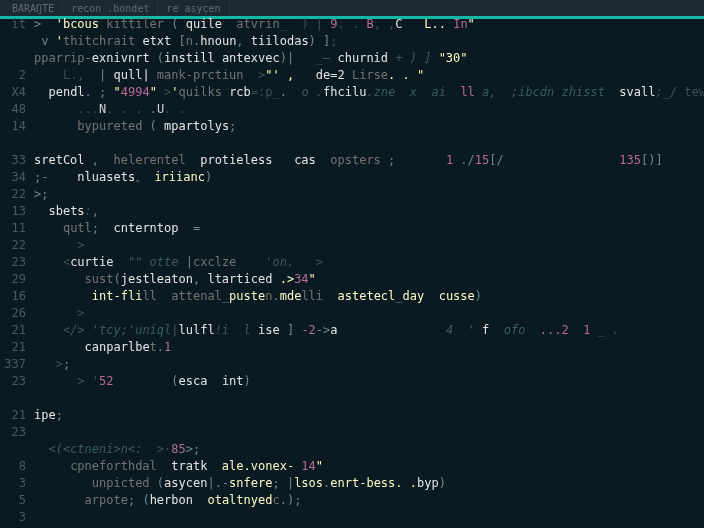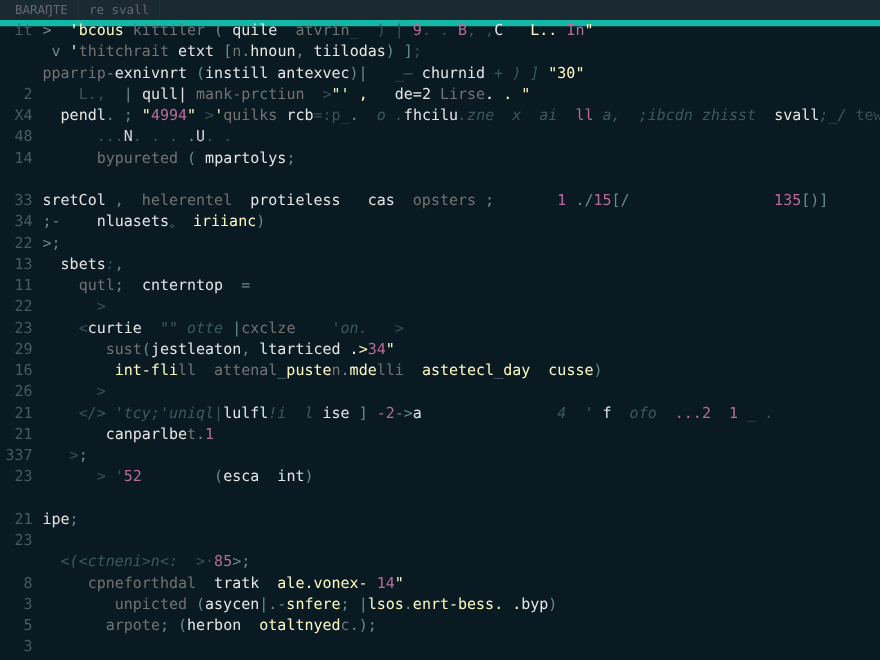--- a/index.html
+++ b/index.html
@@ -1,18 +1,18 @@
 <!DOCTYPE html>
 <html><head>
 <meta charset="utf-8">
 <style>
   html,body{margin:0;padding:0;width:704px;height:528px;overflow:hidden;
     background:#0a1a22;font-family:Menlo,Consolas,"DejaVu Sans Mono",monospace;
     font-size:12px;line-height:17px;color:#8ba8b0}
-  .titlebar{height:16px;background:#1a2a30;border-bottom:5px solid #14b8a6;
+  .titlebar{height:16px;background:#1a2a30;border-bottom:3px solid #14b8a6;
     display:flex;padding:0 4px;font-size:10px;color:#556}
   .tab{padding:0 8px;border-right:1px solid #22323a;color:#667}
   .gutter{position:absolute;left:0;top:16px;width:26px;text-align:right;
     color:#4a5a62;padding-right:4px;user-select:none}
   .gutter div{height:17px}
   .code{position:absolute;left:34px;top:16px;right:0;white-space:pre}
   .code div{height:17px}   
   .t{color:#e5e5e5}   
   .fn{color:#737373}  
   .s{color:#fef9c3}   
@@ -22,21 +22,22 @@
   .v{color:#e5e5e5}   
   .op{color:#6a8a92}
   .hl{color:#d0d6d8}  
   .dim{color:#3a5058}
 </style>
 </head>
 <body>
 
 <div class="titlebar">
   <span class="tab">BARAŊTE</span>
-  <span class="tab">re svall</span>
+  <span class="tab">recon .bondet</span>
+  <span class="tab">re asycen</span>
 </div>
 
 <div class="gutter" id="gutter">
     <div>it</div>
     <div></div>
     <div></div>
     <div>2</div>
     <div>X4</div>
     <div>48</div>
     <div>14</div>

